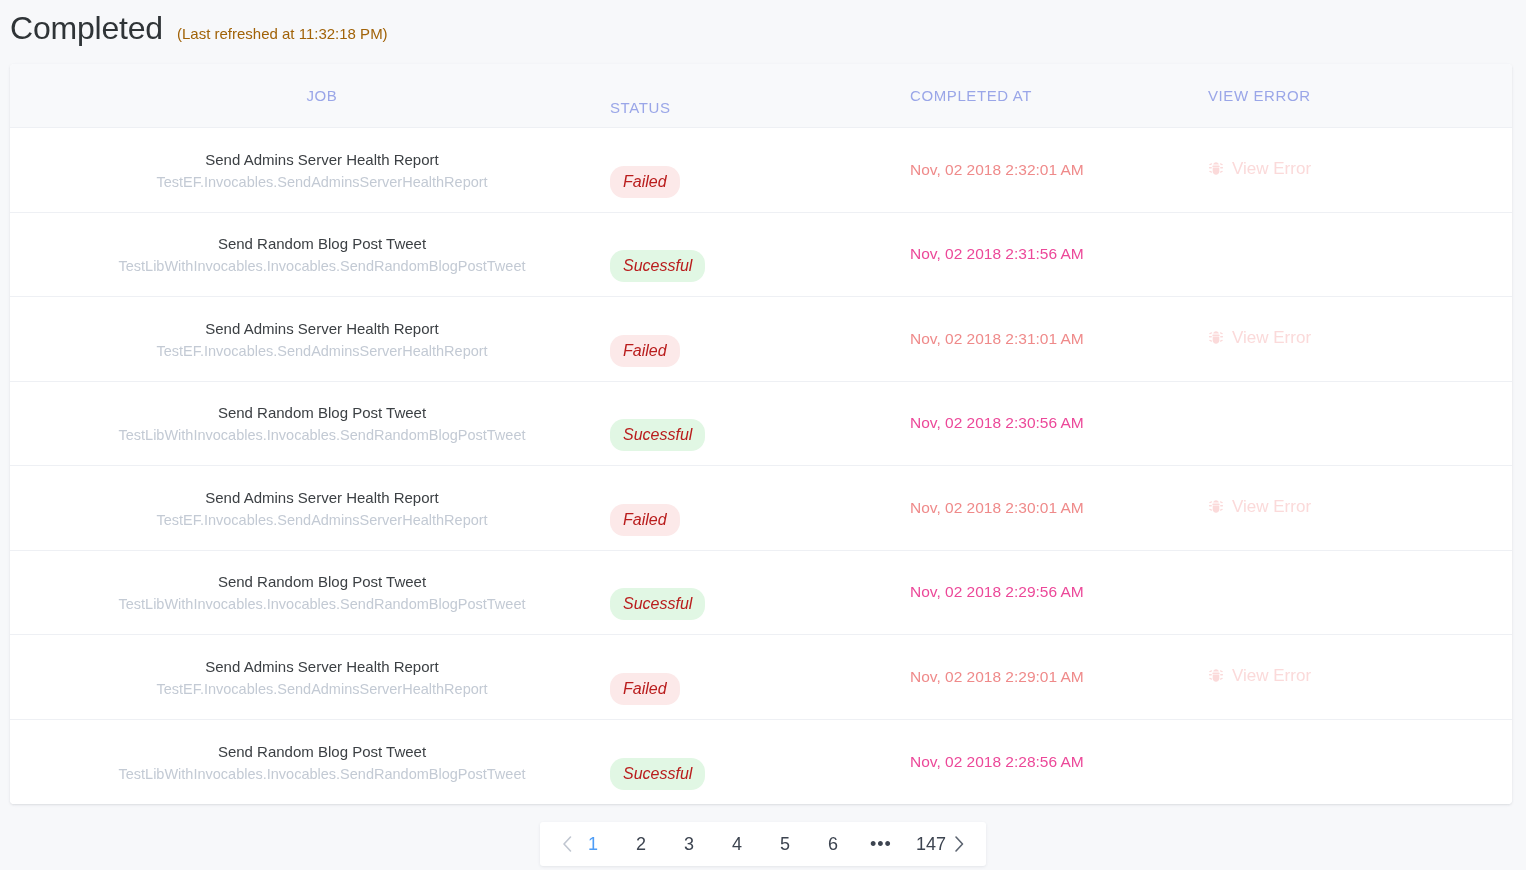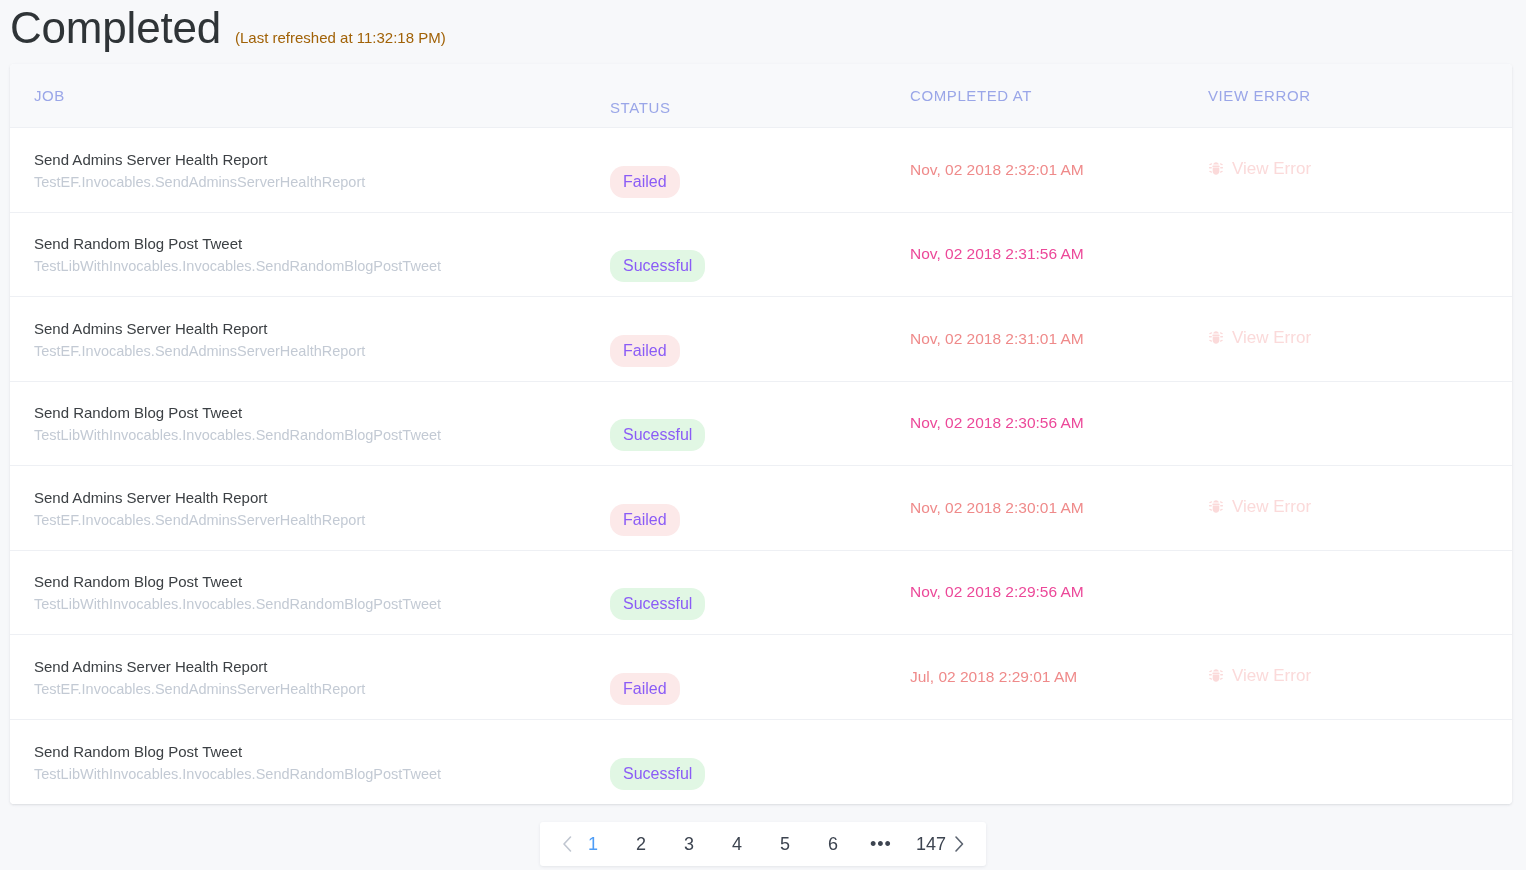--- a/index.html
+++ b/index.html
@@ -22,21 +22,21 @@
   
   .page-header {
     position: absolute;
     left: 10px;
     top: 6px;
     display: flex;
     align-items: baseline;
     gap: 14px;
   }
   .page-title {
-    font-size: 44px;
+    font-size: 32px;
     font-weight: 400;
     color: #2f3437;
     letter-spacing: -0.2px;
     line-height: 44px;
   }
   .page-refreshed {
     font-size: 15px;
     color: #a16207;
     line-height: 20px;
   }
@@ -61,21 +61,21 @@
     background: #f8f9fb;
     border-bottom: 1px solid #eef0f4;
   }
   .t-head .th {
     font-size: 15px;
     letter-spacing: .6px;
     color: #9aa6e8;
     font-weight: 400;
   }
 
-  .col-job    { width: 600px; padding-left: 24px; }
+  .col-job    { width: 600px; padding-left: 24px; text-align: center; }
   .col-status { width: 300px; margin-top: 24px; }
   .col-time   { width: 298px; }
   .col-error  { width: 304px; }
 
   .t-row {
     display: flex;
     align-items: center;
     height: 84.5px;
     border-bottom: 1px solid #eef0f4;
     background: #fff;
@@ -94,21 +94,22 @@
     line-height: 20px;
     margin-top: 1px;
   }
 
   .badge {
     display: inline-block;
     padding: 6px 13px 7px;
     border-radius: 14px;
     font-size: 16px;
     line-height: 19px;
-    color: #8b5cf6;
+    color: #b91c1c;
+    font-style: italic;
   }
   .badge.failed     { background: #fce9e9; }
   .badge.successful { background: #e1f7e4; }
 
   .time {
     font-size: 15.5px;
     line-height: 20px;
   }
   .time.err { color: #ef8a8a; }
   .time.ok  { color: #ec4899; }
@@ -280,21 +281,21 @@
           <div class="col-status"><span class="badge successful">Sucessful</span></div>
           <div class="col-time"><span class="time ok">Nov, 02 2018 2:29:56 AM</span></div>
           <div class="col-error"></div>
         </div>
         <div class="t-row">
           <div class="col-job">
             <div class="job-name">Send Admins Server Health Report</div>
             <div class="job-sub">TestEF.Invocables.SendAdminsServerHealthReport</div>
           </div>
           <div class="col-status"><span class="badge failed">Failed</span></div>
-          <div class="col-time"><span class="time err">Jul, 02 2018 2:29:01 AM</span></div>
+          <div class="col-time"><span class="time err">Nov, 02 2018 2:29:01 AM</span></div>
           <div class="col-error"><span class="view-error">
               <span class="bug-icon">
                 <svg width="16" height="16" viewBox="0 0 16 16" fill="#fbdada">
                   <path d="M8 1.2c-1.5 0-2.7 1-2.9 2.3h5.8C10.7 2.2 9.5 1.2 8 1.2z"></path>
                   <rect x="4.4" y="4.4" width="7.2" height="2" rx="0.6"></rect>
                   <path d="M4.7 7.1h6.6v3.1c0 2-1.5 3.6-3.3 3.6s-3.3-1.6-3.3-3.6V7.1z"></path>
                   <rect x="0.9" y="6.1" width="3" height="1.3" rx="0.65"></rect>
                   <rect x="12.1" y="6.1" width="3" height="1.3" rx="0.65"></rect>
                   <rect x="1.2" y="10.1" width="3" height="1.3" rx="0.65" transform="rotate(18 2.7 10.75)"></rect>
                   <rect x="11.8" y="10.1" width="3" height="1.3" rx="0.65" transform="rotate(-18 13.3 10.75)"></rect>
@@ -304,20 +305,21 @@
               </span>
               <span>View Error</span>
             </span></div>
         </div>
         <div class="t-row">
           <div class="col-job">
             <div class="job-name">Send Random Blog Post Tweet</div>
             <div class="job-sub">TestLibWithInvocables.Invocables.SendRandomBlogPostTweet</div>
           </div>
           <div class="col-status"><span class="badge successful">Sucessful</span></div>
+          <div class="col-time"><span class="time ok">Nov, 02 2018 2:28:56 AM</span></div>
           <div class="col-error"></div>
         </div>
       </div>
   </div>
 
   <div class="pagination">
     <div class="pg-arrow">
       <svg width="12" height="18" viewBox="0 0 12 18" fill="none">
         <path d="M9.5 2 L3 9 L9.5 16" stroke="#c0c6d0" stroke-width="1.6" stroke-linecap="round" stroke-linejoin="round"></path>
       </svg>

